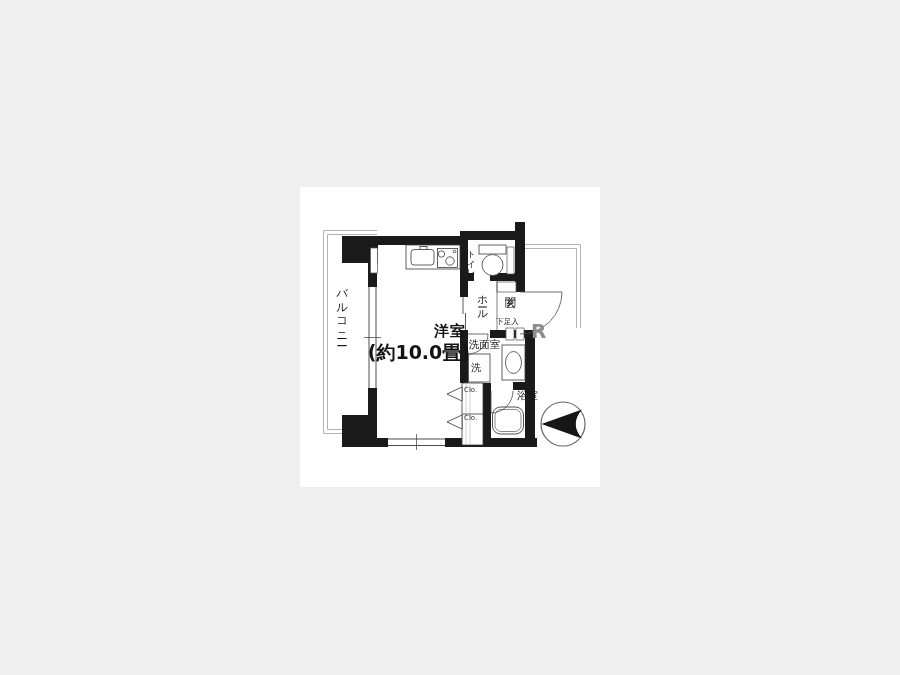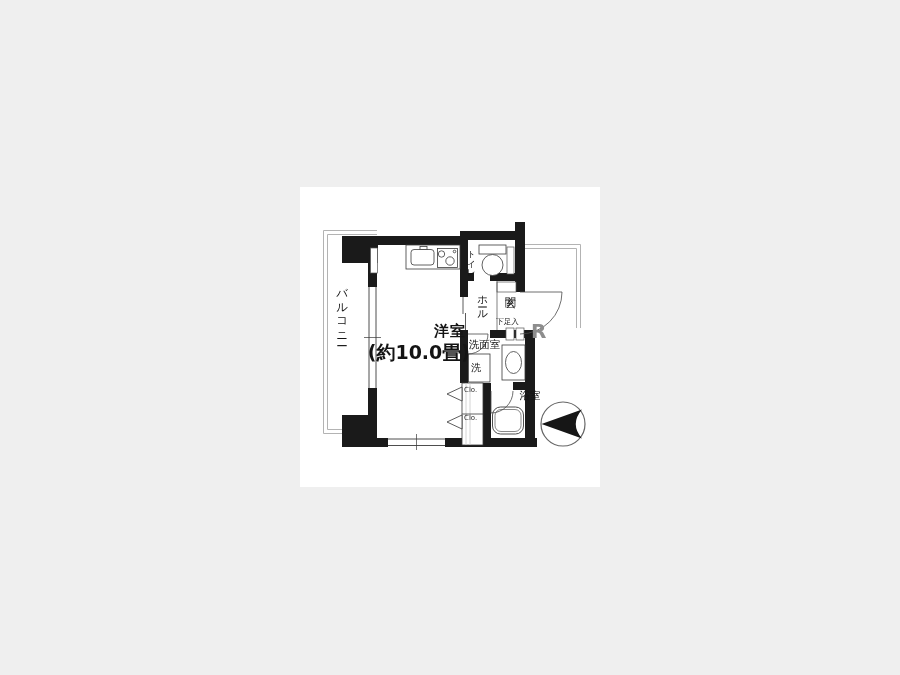--- a/index.html
+++ b/index.html
@@ -20,21 +20,21 @@
   .v { writing-mode:vertical-rl; }
   .lbl-balcony  { left:36px;  top:93px;  font-size:11.5px; letter-spacing:2px; }
   .lbl-room     { left:76px;  top:137px; width:90px;  text-align:right; font-size:15px; font-weight:600; letter-spacing:1px; }
   .lbl-size     { left:62px;  top:156px; width:108px; text-align:right; font-size:19px; font-weight:600; }
   .lbl-toilet   { left:167px; top:57px;  font-size:8.5px; }
   .lbl-hall     { left:177px; top:101px; font-size:10.5px; letter-spacing:1px; }
   .lbl-genkan   { left:204px; top:101px; font-size:11px; }
   .lbl-shoe     { left:192px; top:131px; width:31px; text-align:center; font-size:7.5px; }
   .lbl-senmen   { left:161px; top:152px; width:47px; text-align:center; font-size:10.5px; }
   .lbl-sen      { left:171px; top:176px; font-size:10px; }
-  .lbl-bath     { left:212px; top:203px; width:36px; text-align:center; font-size:10.5px; }
+  .lbl-bath     { left:202px; top:203px; width:36px; text-align:right; font-size:10.5px; }
   .lbl-clo1     { left:164px; top:200px; font-size:7px; color:#333; }
   .lbl-clo2     { left:164px; top:228px; font-size:7px; color:#333; }
   .lbl-wm       { left:231px; top:134px; font-size:20px; font-weight:bold; color:#8d8d8d; z-index:5; }
 </style>
 </head>
 <body>
 
 <div class="panel">
 
   <svg class="plan-svg" viewBox="0 0 300 300">

